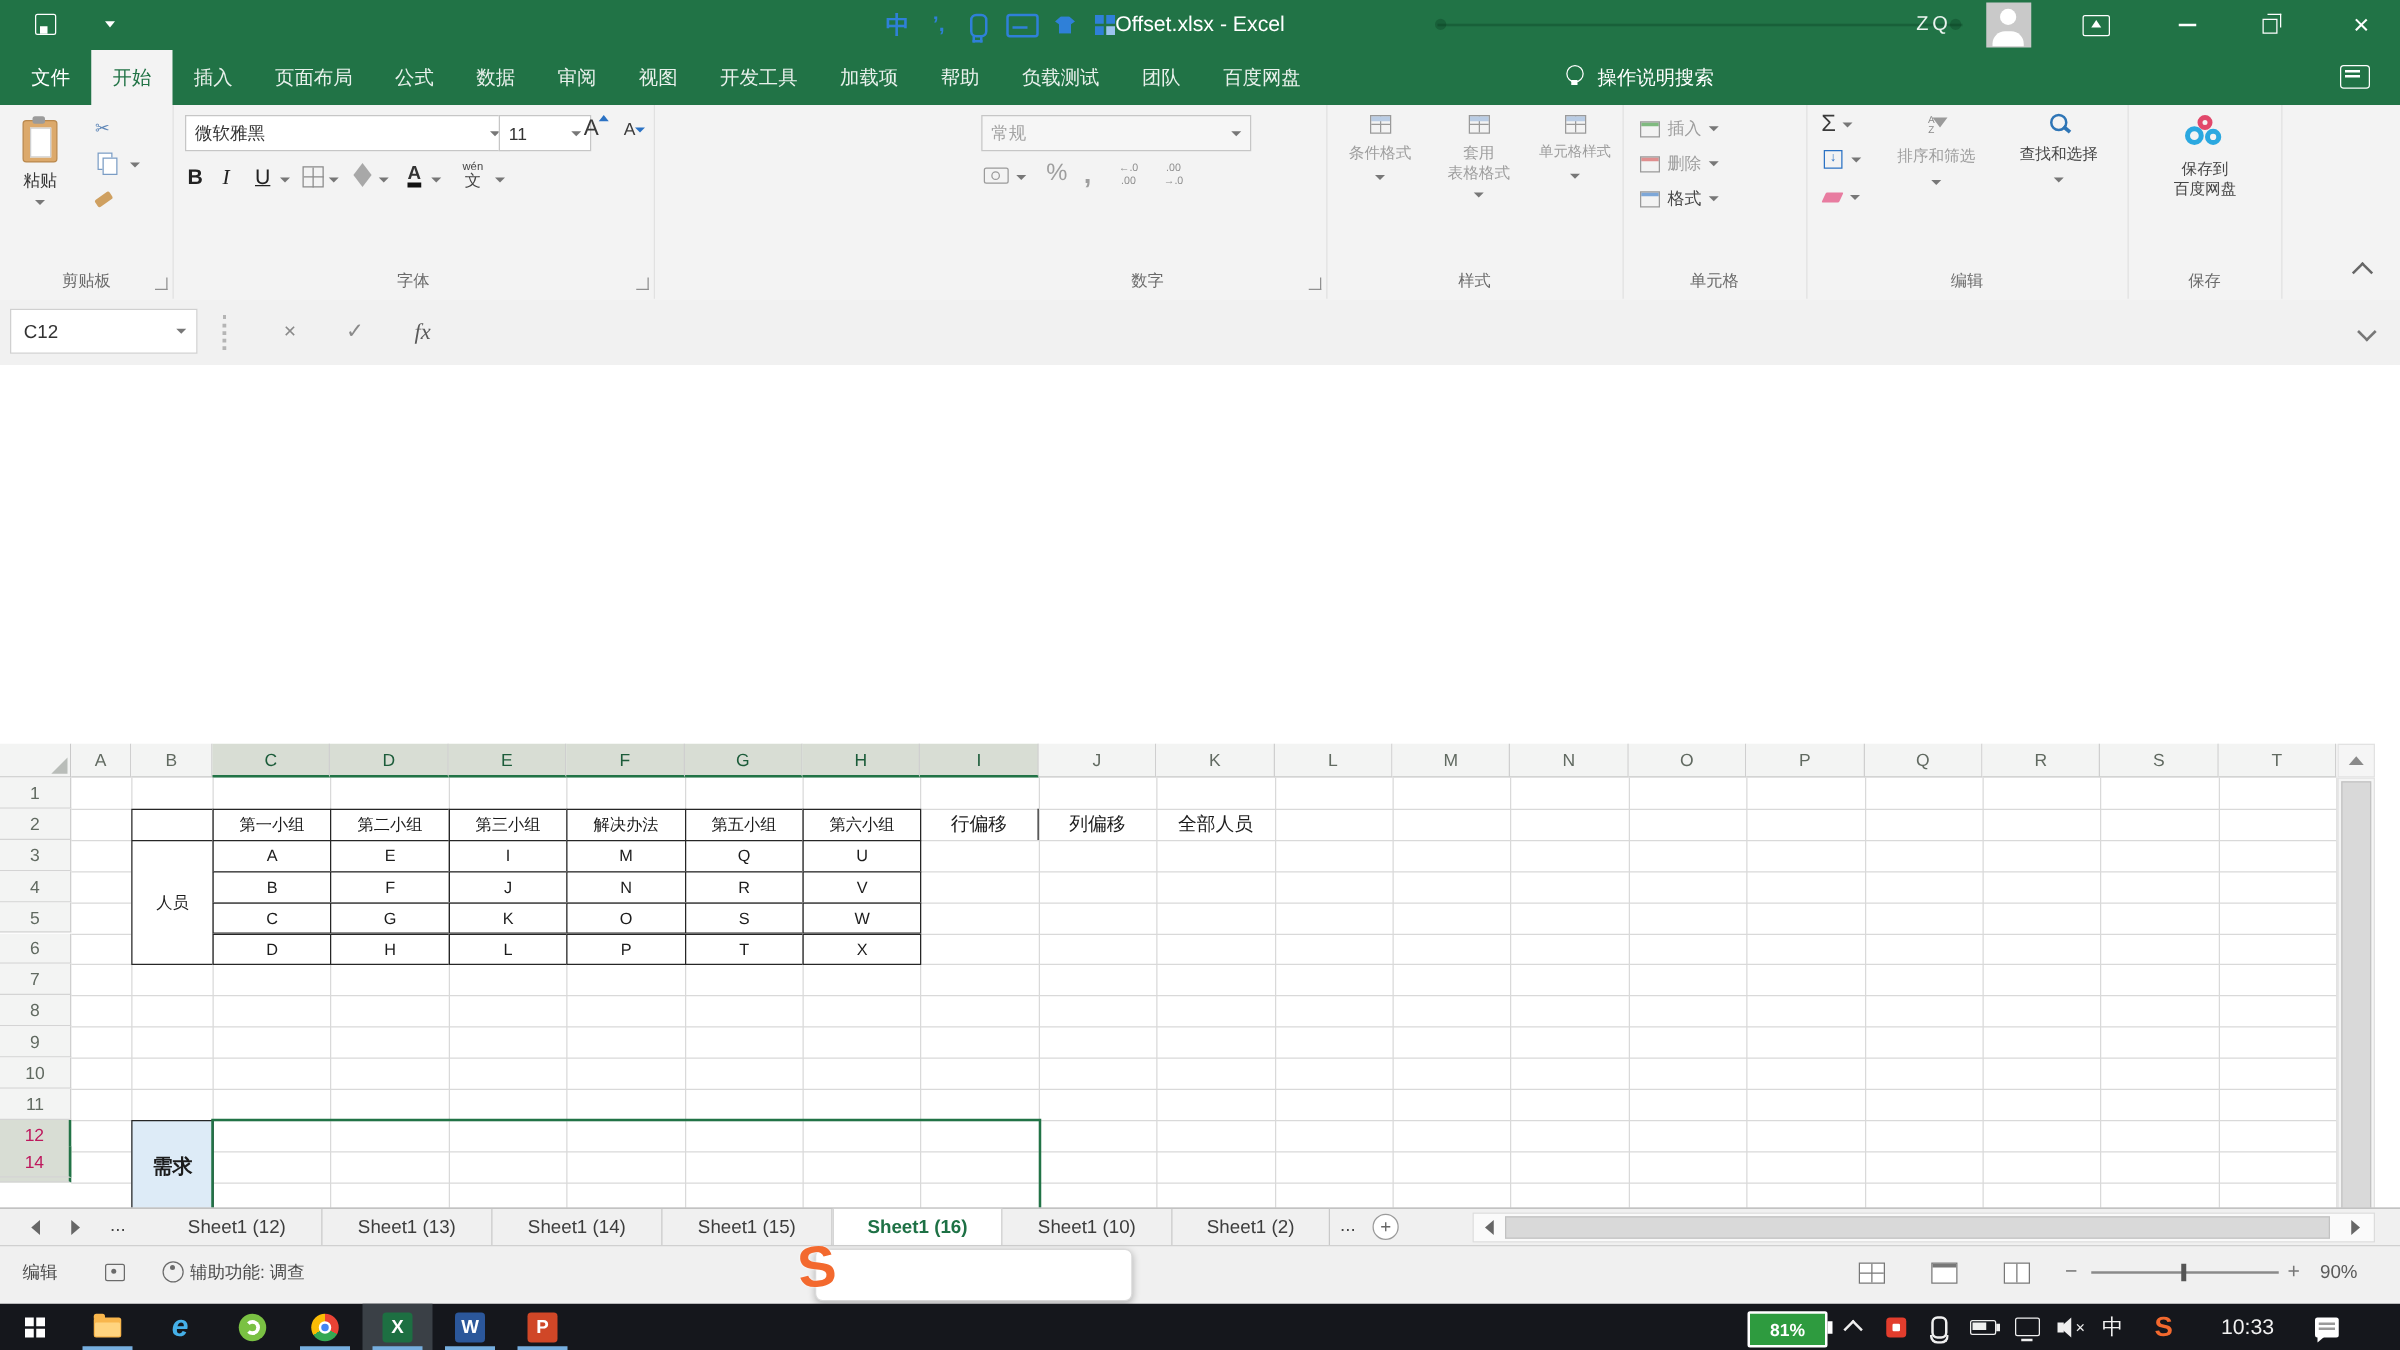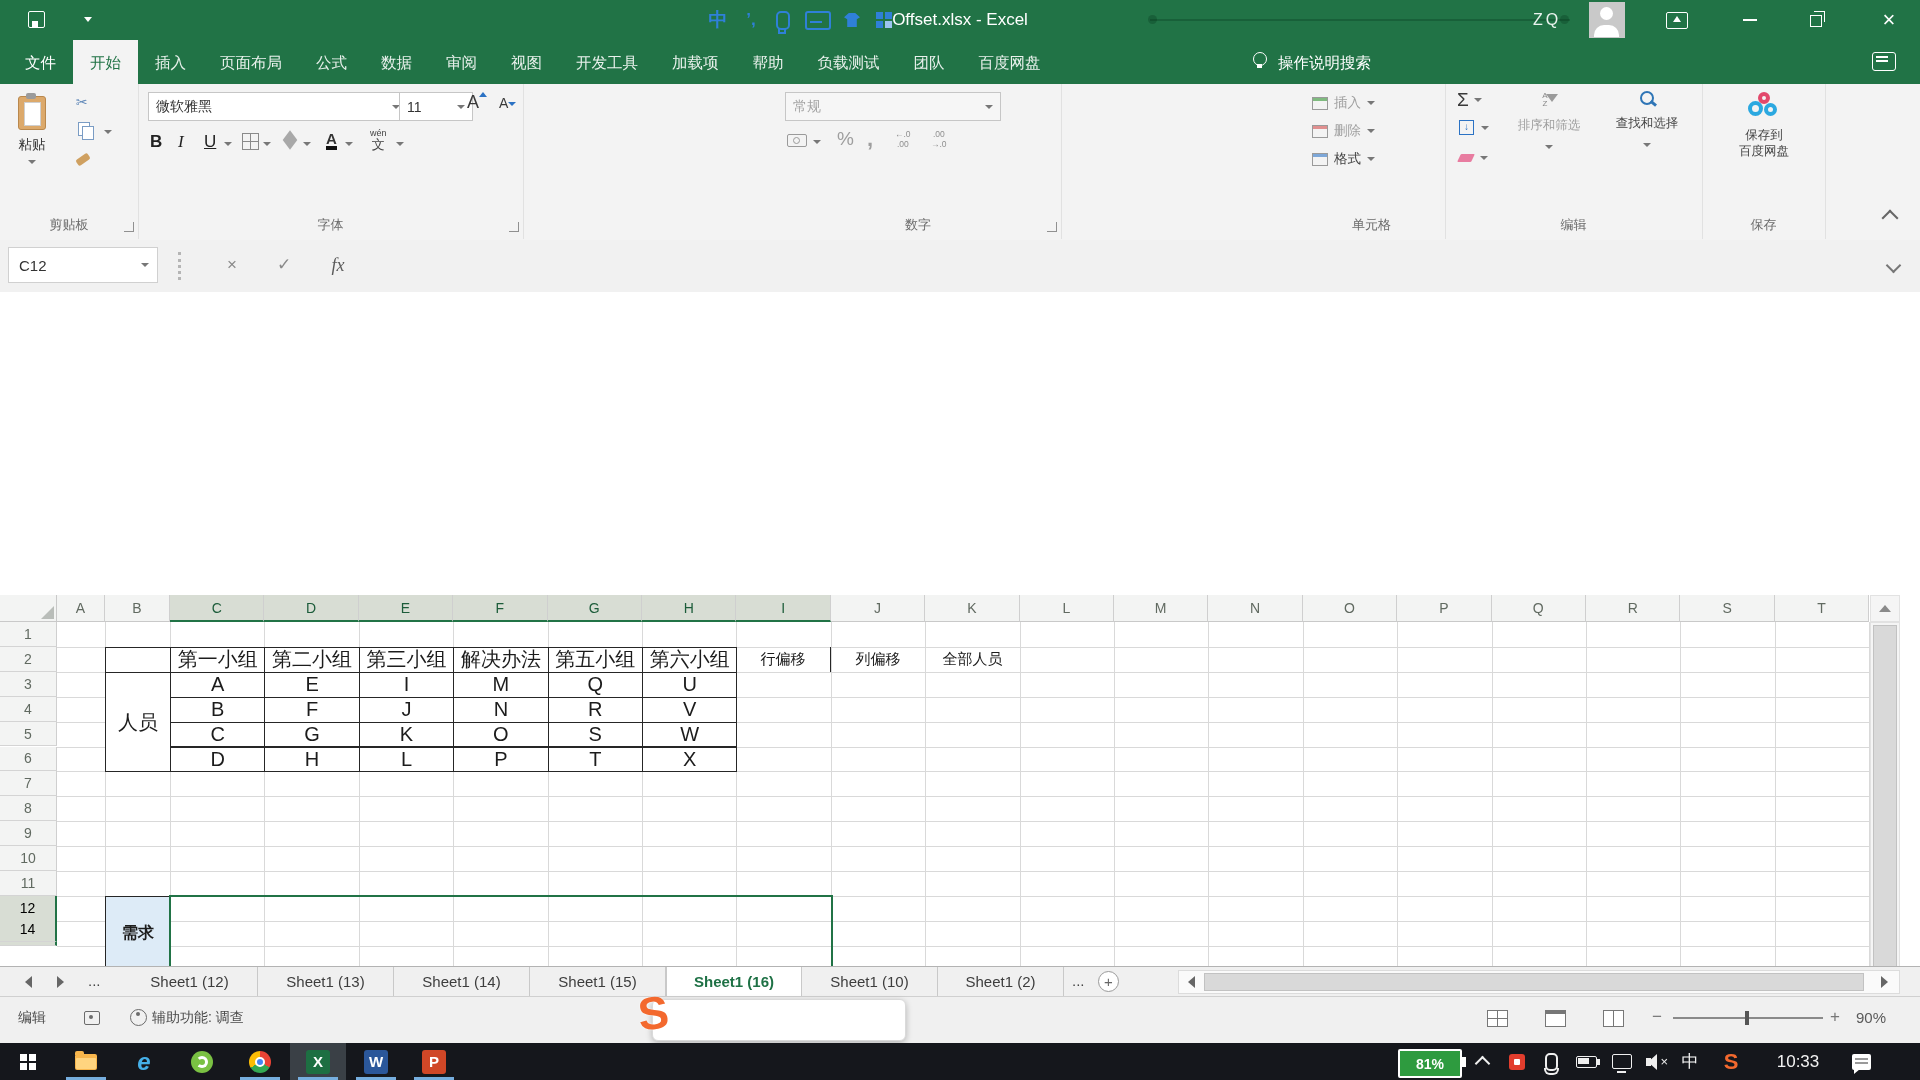--- a/index.html
+++ b/index.html
@@ -97,24 +97,24 @@
   .fxbtn{font-family:"Liberation Serif","DejaVu Serif",serif;font-style:italic;font-size:18px;color:#5a5a5a;}
   .fvalue{position:absolute;left:386px;top:7px;right:60px;height:36px;background:#fff;line-height:36px;padding-left:10px;font-size:16px;color:#1d1d1d;white-space:nowrap;overflow:hidden;}
   .fexp{position:absolute;left:1888px;top:20px;width:9px;height:9px;border-right:2px solid #777;border-bottom:2px solid #777;transform:rotate(45deg);}
   
   .sheetarea{position:absolute;left:0;top:292px;width:1920px;height:674px;background:#fff;}
   .cornercell{position:absolute;background:#f3f4f3;border-right:1px solid #c9c9c9;border-bottom:1px solid #c9c9c9;box-sizing:border-box;}
   .cornercell:after{content:"";position:absolute;right:2px;bottom:2px;width:0;height:0;border-left:13px solid transparent;border-bottom:13px solid #b9bdb9;}
   .colhdr{position:absolute;top:303px;height:27px;box-sizing:border-box;display:flex;align-items:center;justify-content:center;font-size:14px;color:#616a61;background:#f3f4f3;border-right:1px solid #cfcfcf;border-bottom:1px solid #c9c9c9;}
   .colhdr.sel{background:#d8ddd4;border-bottom:2px solid #217346;color:#1c5c3a;}
   .rowhdr{position:absolute;left:0;width:57px;box-sizing:border-box;display:flex;align-items:center;justify-content:center;font-size:14px;color:#616a61;background:#f3f4f3;border-right:1px solid #cfcfcf;border-bottom:1px solid #d4d4d4;}
-  .rowhdr.sel{background:#d8ddd4;border-right:2px solid #217346;color:#000000;}
+  .rowhdr.sel{background:#d8ddd4;border-right:2px solid #217346;color:#be185d;}
   .vline{position:absolute;width:1px;background:#d9d9d9;}
   .hline{position:absolute;height:1px;background:#d9d9d9;}
-  .tcell{position:absolute;box-sizing:border-box;border:1px solid #262626;background:#fff;display:flex;align-items:center;justify-content:center;font-size:20px;color:#1c1c1c;}
+  .tcell{position:absolute;box-sizing:border-box;border:1px solid #262626;background:#fff;display:flex;align-items:center;justify-content:center;font-size:13px;color:#1c1c1c;}
   .plainc{position:absolute;box-sizing:border-box;display:flex;align-items:center;justify-content:center;font-size:15px;color:#1c1c1c;}
   .bold{font-weight:bold;}
   .f16{font-size:16px;}
   .fill-blue{background:#ddebf7;}
   .fill-blue2{background:#d8e6f3;}
   .fill-green{background:#e2efda;}
   .reqcell{justify-content:flex-start;padding-left:6px;font-size:17px;}
   .reqcell .hl{background:#bdbdbd;}
   .solcell{display:block;padding:2px 0 0 8px;font-size:13.5px;line-height:20.4px;text-align:left;}
   .selframe{position:absolute;border:2.2px solid #217346;pointer-events:none;box-sizing:border-box;}
@@ -304,20 +304,39 @@
       <div class="tinybtn abs" style="left:120px;top:46px;">
         <span>←.0</span><br><span>.00</span>
       </div>
       <div class="tinybtn abs" style="left:156px;top:46px;">
         <span>.00</span><br><span>→.0</span>
       </div>
       <div class="glabel">数字</div>
       <div class="launch"></div>
     </div>
 
+    <div class="g" style="left:1061px;width:237px;">
+      <div class="abs" style="left:6px;top:8px;width:74px;text-align:center;">
+        <div class="sgrid" style="margin:0 auto;"></div>
+        <div class="vlabel gray" style="margin-top:8px;">条件格式</div>
+        <div class="dd" style="margin-top:6px;"></div>
+      </div>
+      <div class="abs" style="left:84px;top:8px;width:76px;text-align:center;">
+        <div class="sgrid" style="margin:0 auto;"></div>
+        <div class="vlabel gray" style="margin-top:8px;">套用</div>
+        <div class="vlabel gray">表格格式</div>
+        <div class="dd" style="margin-top:2px;"></div>
+      </div>
+      <div class="abs" style="left:163px;top:8px;width:72px;text-align:center;">
+        <div class="sgrid" style="margin:0 auto;"></div>
+        <div class="vlabel gray" style="margin-top:8px;font-size:11.5px;">单元格样式</div>
+        <div class="dd" style="margin-top:6px;"></div>
+      </div>
+      <div class="glabel">样式</div>
+    </div>
 
     <div class="g" style="left:1298px;width:147px;">
       <div class="abs" style="left:14px;top:10px;display:flex;align-items:center;gap:6px;">
         <span class="mini grn"></span>
           <span class="gray" style="font-size:13.5px;">插入</span>
           <span class="dd"></span>
       </div>
       <div class="abs" style="left:14px;top:38px;display:flex;align-items:center;gap:6px;">
         <span class="mini red"></span>
           <span class="gray" style="font-size:13.5px;">删除</span>

